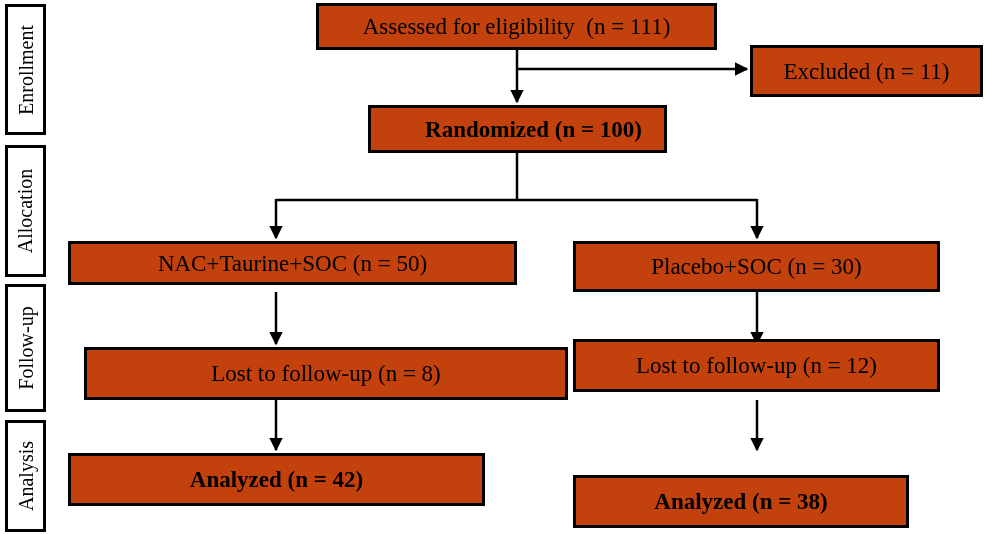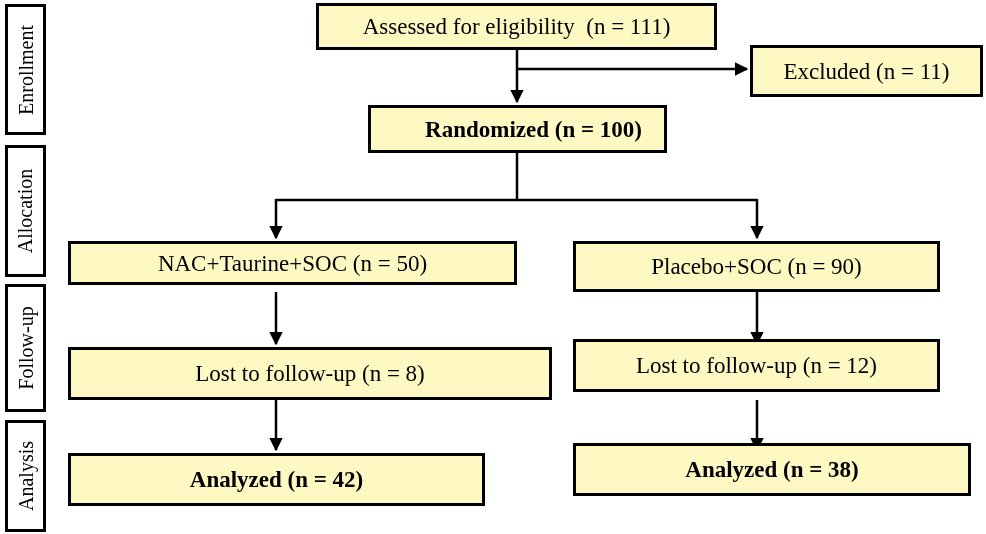--- a/index.html
+++ b/index.html
@@ -10,21 +10,21 @@
     position: relative;
     width: 986px;
     height: 534px;
     background: #ffffff;
     overflow: hidden;
   }
 
   .node {
     position: absolute;
     border: 3px solid #000000;
-    background: #fef9c3;
+    background: #c2410c;
     display: flex;
     align-items: center;
     justify-content: center;
     color: #000000;
     font-size: 23px;
     line-height: 1;
     z-index: 2;
     text-align: center;
   }
   .node .lbl { white-space: pre; }
@@ -54,24 +54,24 @@
   #stage-allocation { top: 145px; height: 132px; }
   #stage-followup   { top: 284px; height: 128px; }
   #stage-analysis   { top: 420px; height: 112px; }
 
   
   #node-assessed        { left: 316px; top: 3px;   width: 401px; height: 47px; }
   #node-excluded        { left: 750px; top: 45px;  width: 233px; height: 52px; }
   #node-randomized      { left: 368px; top: 105px; width: 299px; height: 48px; padding-left: 32px; }
   #node-alloc-left      { left: 68px;  top: 241px; width: 449px; height: 44px; }
   #node-alloc-right     { left: 573px; top: 241px; width: 367px; height: 51px; }
-  #node-followup-left   { left: 68px;  top: 347px; width: 484px; height: 53px; }
+  #node-followup-left   { left: 84px;  top: 347px; width: 484px; height: 53px; }
   #node-followup-right  { left: 573px; top: 339px; width: 367px; height: 53px; }
   #node-analyzed-left   { left: 68px;  top: 453px; width: 417px; height: 53px; }
-  #node-analyzed-right  { left: 573px; top: 443px; width: 398px; height: 53px; }
+  #node-analyzed-right  { left: 573px; top: 475px; width: 336px; height: 53px; }
 
   .connectors {
     position: absolute;
     left: 0; top: 0;
     width: 986px; height: 534px;
     z-index: 1;
     pointer-events: none;
   }
 </style>
 </head>
@@ -130,21 +130,21 @@
 
   <div class="node bold" id="node-randomized">
     <span class="lbl">Randomized (n = 100)</span>
   </div>
 
   <div class="node" id="node-alloc-left">
     <span class="lbl">NAC+Taurine+SOC (n = 50)</span>
   </div>
 
   <div class="node" id="node-alloc-right">
-    <span class="lbl">Placebo+SOC (n = 90)</span>
+    <span class="lbl">Placebo+SOC (n = 30)</span>
   </div>
 
   <div class="node" id="node-followup-left">
     <span class="lbl">Lost to follow-up (n = 8)</span>
   </div>
 
   <div class="node" id="node-followup-right">
     <span class="lbl">Lost to follow-up (n = 12)</span>
   </div>
 

